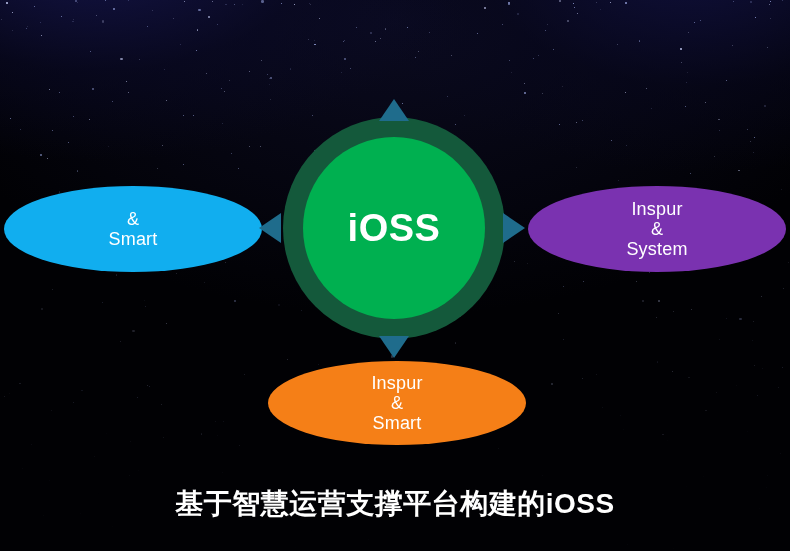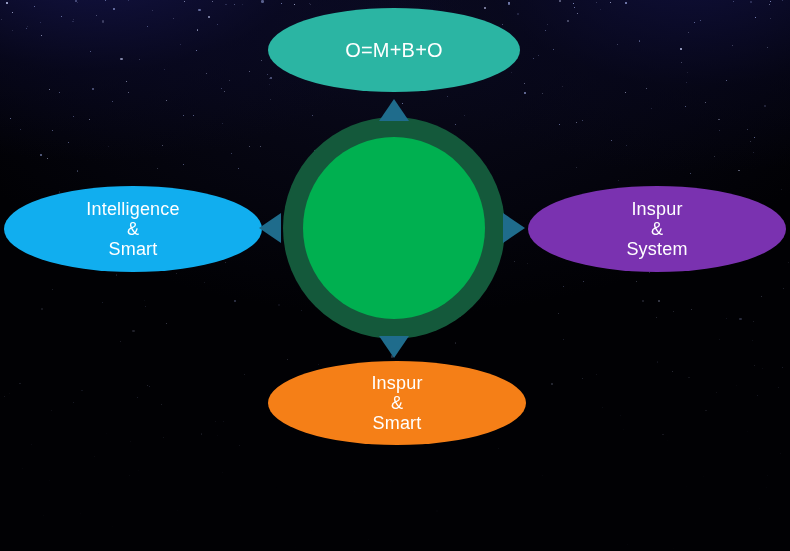--- a/index.html
+++ b/index.html
@@ -518,42 +518,40 @@
       <i class="star" style="left:354.2px;top:491.1px;width:1px;height:1px;background:rgba(176,190,255,0.021);"></i>
       <i class="star" style="left:160.6px;top:404.2px;width:1px;height:1px;background:rgba(207,214,255,0.181);"></i>
       <i class="star" style="left:624.5px;top:91.9px;width:1px;height:1px;background:rgba(207,214,255,0.687);"></i>
       <i class="star" style="left:278.2px;top:304.2px;width:1.6px;height:1.6px;background:rgba(176,190,255,0.093);"></i>
       <i class="star" style="left:566.7px;top:19.9px;width:2.4px;height:2.4px;background:rgba(207,214,255,0.401);"></i>
       <i class="star" style="left:508.4px;top:2.2px;width:1.6px;height:1.6px;background:rgba(176,190,255,0.715);"></i>
       <i class="star" style="left:495.1px;top:193.7px;width:1px;height:1px;background:rgba(207,214,255,0.447);"></i>
     </div>
 
   <div id="hub-ring"></div>
+  <div id="hub-label">iOSS</div>
 
   <div class="arrow" id="arrow-up"></div>
   <div class="arrow" id="arrow-right"></div>
   <div class="arrow" id="arrow-down"></div>
   <div class="arrow" id="arrow-left"></div>
 
-  <div class="node" id="node-top">
-    <span class="node-line">O=M+B+O</span>
-  </div>
 
   <div class="node" id="node-left">
-    <span class="node-line">Intelligence</span>
     <span class="node-line">&amp;</span>
     <span class="node-line">Smart</span>
   </div>
 
   <div class="node" id="node-right">
     <span class="node-line">Inspur</span>
     <span class="node-line">&amp;</span>
     <span class="node-line">System</span>
   </div>
 
   <div class="node" id="node-bottom">
     <span class="node-line">Inspur</span>
     <span class="node-line">&amp;</span>
     <span class="node-line">Smart</span>
   </div>
 
+  <div id="caption">基于智慧运营支撑平台构建的iOSS</div>
 
 </div>
 
 </body></html>

